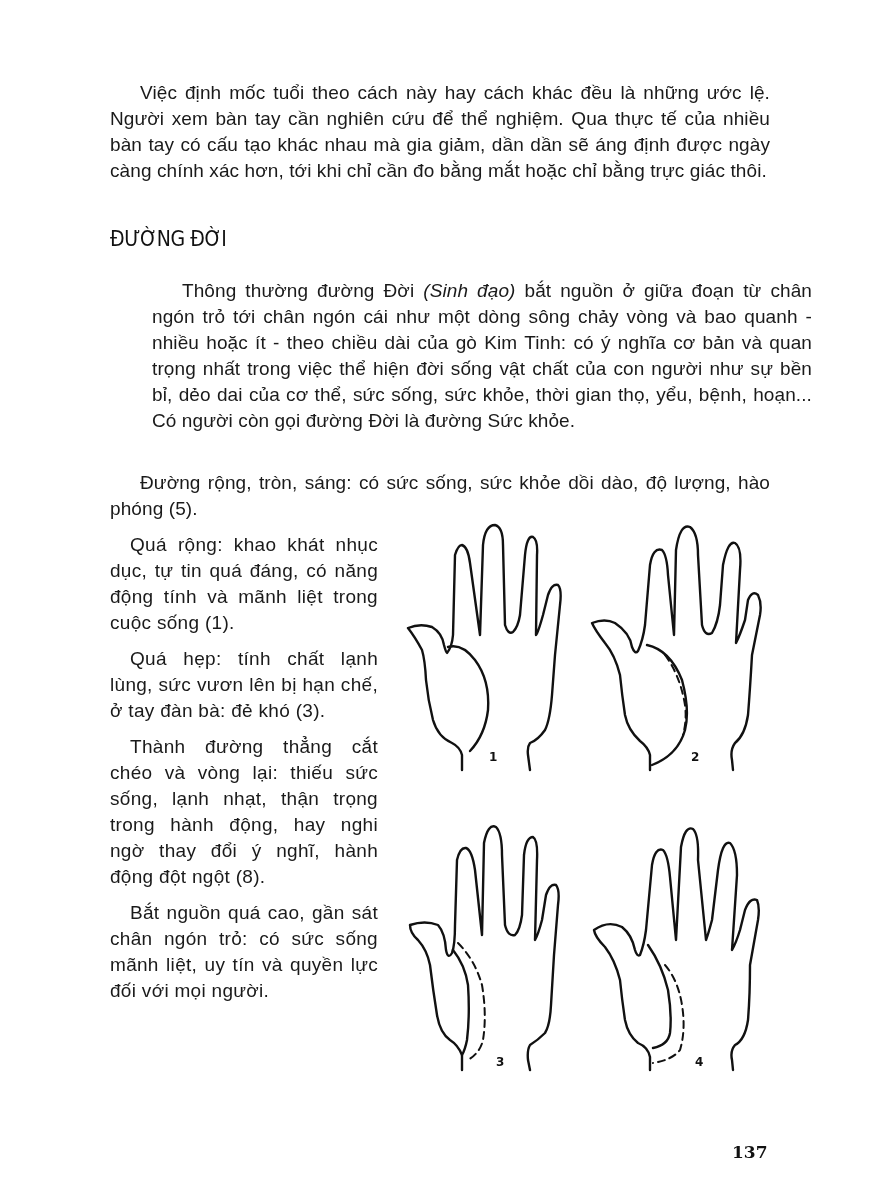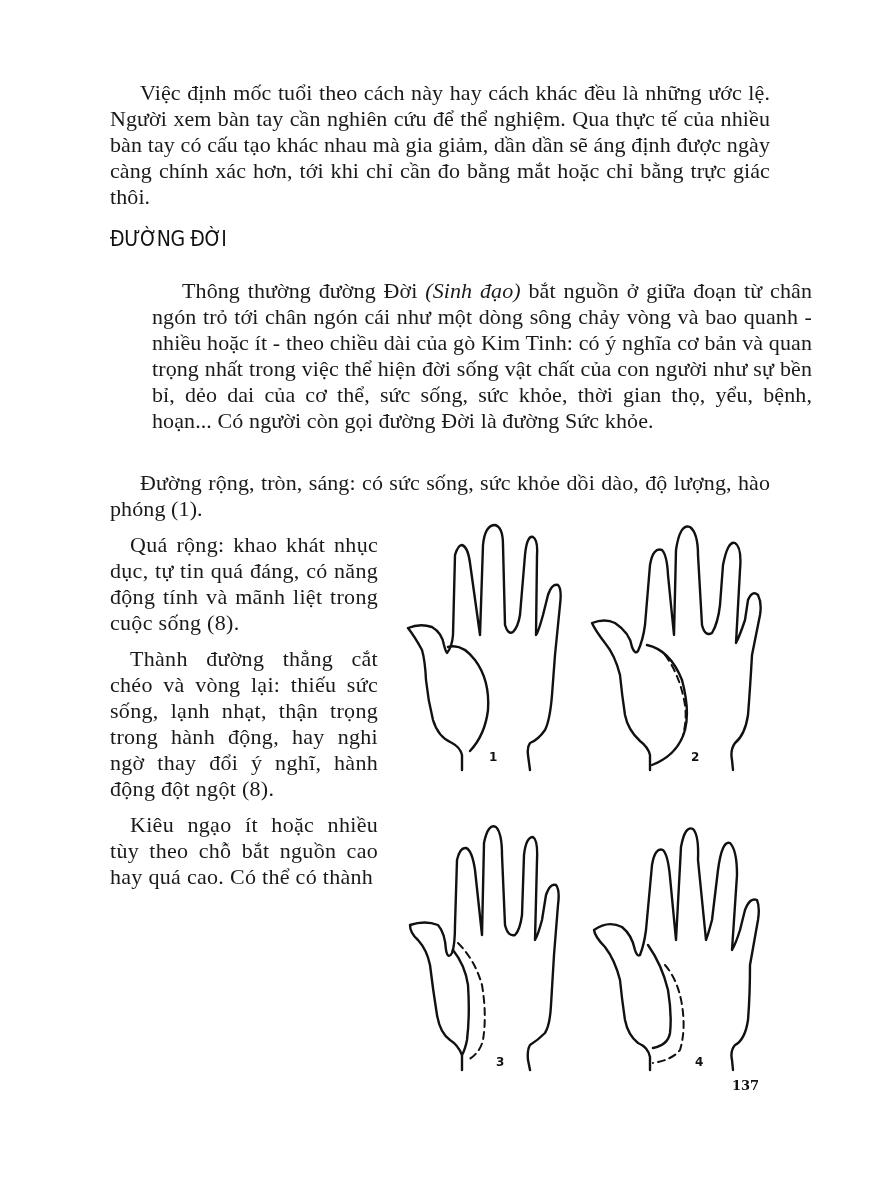--- a/index.html
+++ b/index.html
@@ -1,59 +1,60 @@
 <!DOCTYPE html>
 <html><head>
 <meta charset="utf-8">
 <style>
   html, body { margin: 0; padding: 0; background: #ffffff; }
   body { width: 871px; height: 1200px; position: relative; overflow: hidden; color: #1a1a1a; }
   .page { position: absolute; left: 0; top: 0; width: 871px; height: 1200px; background: #fff; }
-  .txt { font-family: Liberation Serif, serif; font-size: 22px; line-height: 26px; text-align: justify; letter-spacing: 0.1px; }
+  .txt { font-family: Liberation Sans, sans-serif; font-size: 19px; line-height: 26px; text-align: justify; letter-spacing: 0.1px; }
   .para { position: absolute; margin: 0; }
   .para p { margin: 0; text-indent: 30px; }
   #p-intro { left: 110px; top: 80px; width: 660px; }
   #heading { position: absolute; left: 110px; top: 227px; font-family: "DejaVu Sans", "Liberation Sans", sans-serif; font-size: 21px; font-weight: normal; letter-spacing: -0.5px; margin: 0; color: #111; transform: scaleX(0.9); transform-origin: left; }
   #p-main { left: 110px; top: 278px; width: 660px; margin-left: 42px; }
   #p-wide { left: 110px; top: 470px; width: 660px; }
   #col { left: 110px; top: 532px; width: 268px; }
   #col p { text-indent: 20px; margin-bottom: 10px; letter-spacing: 0.3px; }
   #col p:last-child { margin-bottom: 0; }
   em { font-style: italic; }
   .figure { position: absolute; }
   #fig-top { left: 400px; top: 515px; width: 370px; height: 260px; }
   #fig-bottom { left: 400px; top: 815px; width: 370px; height: 270px; }
   .fig-label { position: absolute; font-family: "DejaVu Sans", "Liberation Sans", sans-serif; font-weight: bold; font-size: 12px; color: #111; }
-  #page-number { position: absolute; left: 732px; top: 1078px; font-family: "DejaVu Serif", "Liberation Serif", serif; font-size: 13px; font-weight: bold; color: #111; }
+  #page-number { position: absolute; left: 732px; top: 1142px; font-family: "DejaVu Serif", "Liberation Serif", serif; font-size: 17px; font-weight: bold; color: #111; }
   svg path { fill: none; stroke: #111; stroke-width: 2.4; stroke-linecap: round; stroke-linejoin: round; }
   svg path.dash { stroke-dasharray: 7 5; stroke-width: 2; }
 </style>
 </head>
 <body>
 
 <div class="page">
 
   <div class="para txt" id="p-intro">
     <p>Việc định mốc tuổi theo cách này hay cách khác đều là những ước lệ. Người xem bàn tay cần nghiên cứu để thể nghiệm. Qua thực tế của nhiều bàn tay có cấu tạo khác nhau mà gia giảm, dần dần sẽ áng định được ngày càng chính xác hơn, tới khi chỉ cần đo bằng mắt hoặc chỉ bằng trực giác thôi.</p>
   </div>
 
   <h2 id="heading">ĐƯỜNG ĐỜI</h2>
 
   <div class="para txt" id="p-main">
     <p><span>Thông thường đường Đời </span><em>(Sinh đạo)</em><span> bắt nguồn ở giữa đoạn từ chân ngón trỏ tới chân ngón cái như một dòng sông chảy vòng và bao quanh - nhiều hoặc ít - theo chiều dài của gò Kim Tinh: có ý nghĩa cơ bản và quan trọng nhất trong việc thể hiện đời sống vật chất của con người như sự bền bỉ, dẻo dai của cơ thể, sức sống, sức khỏe, thời gian thọ, yểu, bệnh, hoạn... Có người còn gọi đường Đời là đường Sức khỏe.</span></p>
   </div>
 
   <div class="para txt" id="p-wide">
-    <p>Đường rộng, tròn, sáng: có sức sống, sức khỏe dồi dào, độ lượng, hào phóng (1).</p>
+    <p>Đường rộng, tròn, sáng: có sức sống, sức khỏe dồi dào, độ lượng, hào phóng (5).</p>
   </div>
 
   <div class="para txt" id="col">
-    <p>Quá rộng: khao khát nhục dục, tự tin quá đáng, có năng động tính và mãnh liệt trong cuộc sống (8).</p>
+    <p>Quá rộng: khao khát nhục dục, tự tin quá đáng, có năng động tính và mãnh liệt trong cuộc sống (1).</p>
+    <p>Quá hẹp: tính chất lạnh lùng, sức vươn lên bị hạn chế, ở tay đàn bà: đẻ khó (3).</p>
     <p>Thành đường thẳng cắt chéo và vòng lại: thiếu sức sống, lạnh nhạt, thận trọng trong hành động, hay nghi ngờ thay đổi ý nghĩ, hành động đột ngột (8).</p>
-    <p>Kiêu ngạo ít hoặc nhiều tùy theo chỗ bắt nguồn cao hay quá cao. Có thể có thành</p>
+    <p>Bắt nguồn quá cao, gần sát chân ngón trỏ: có sức sống mãnh liệt, uy tín và quyền lực đối với mọi người.</p>
   </div>
 
   <div class="figure" id="fig-top">
     <svg width="370" height="260" viewBox="0 0 370 260">
 
       <path d="M62,255 L62,240 Q60,232 52,228 Q38,222 33,205 Q28,185 26,165 Q25,145 22,135 Q15,122 8,113 Q20,108 32,112 Q42,118 44,130 Q46,138 47,138 Q52,132 53,120 L55,40 Q58,30 62,30 Q68,32 70,48 L80,120 L83,30 Q85,10 95,10 Q103,12 103,30 L105,110 Q108,120 113,117 Q118,112 120,100 L125,40 Q127,20 133,22 Q138,25 137,40 L136,120 Q138,118 143,100 L148,80 Q152,68 158,70 Q162,74 160,90 L155,140 L152,180 Q150,205 145,215 Q138,225 130,228 Q127,232 128,240 L130,255"></path>
 
       <path d="M48,132 Q62,128 75,145 Q90,165 88,195 Q85,220 70,236"></path>
     </svg>
     <svg width="370" height="260" viewBox="0 0 370 260" style="position:absolute;left:0;top:0">

